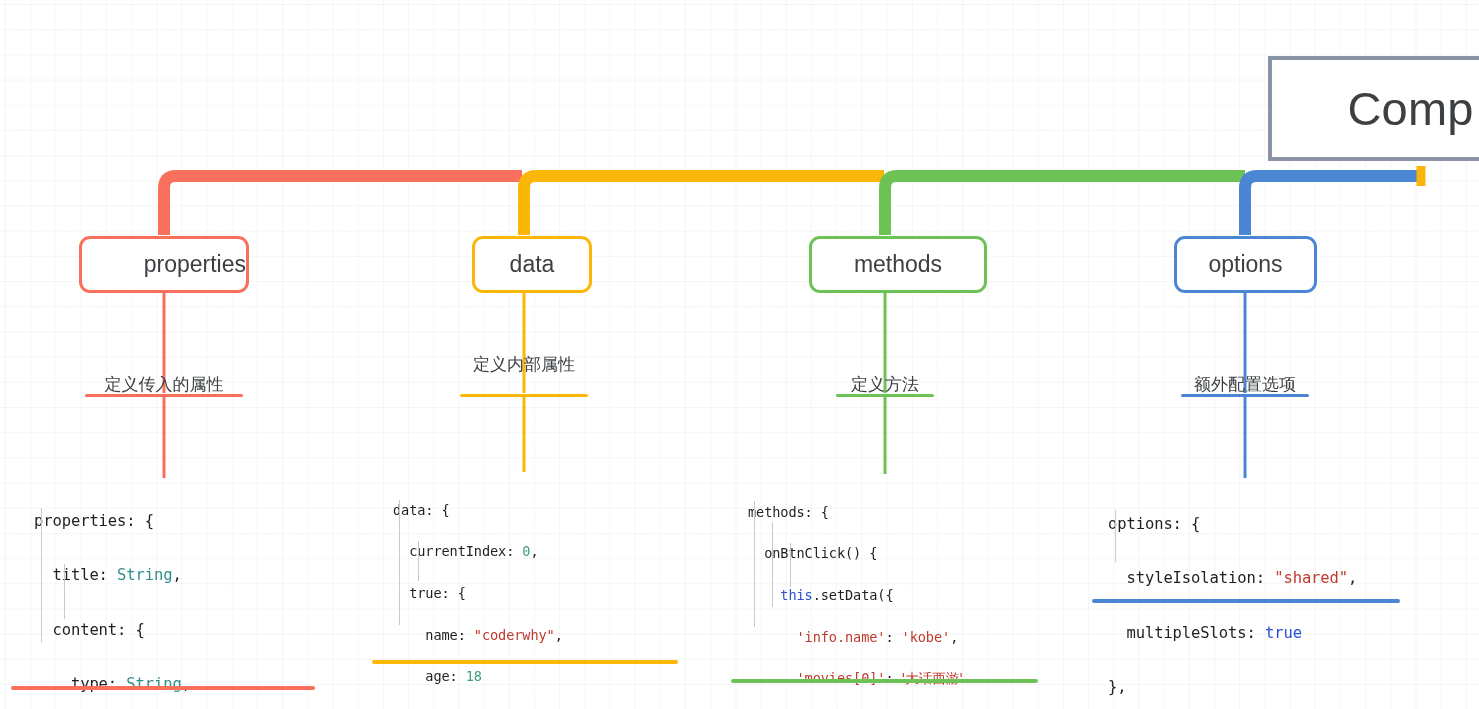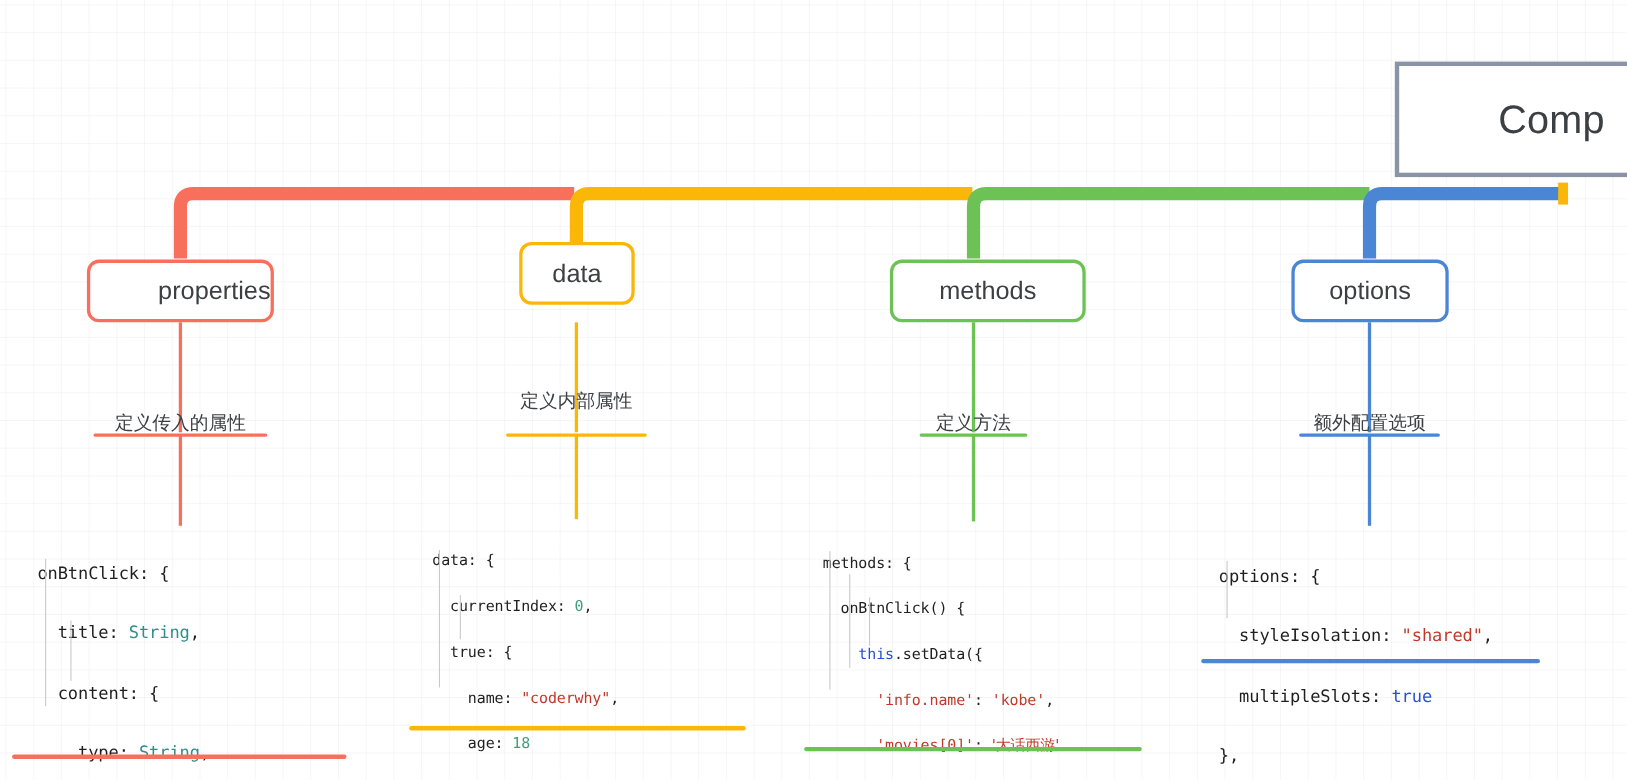--- a/index.html
+++ b/index.html
@@ -37,21 +37,21 @@
     width: 225px;
     height: 105px;
     border: 4px solid #8a94a6;
     background: #ffffff;
     box-sizing: border-box;
     display: flex;
     align-items: center;
     justify-content: center;
   }
   .root-node .root-label {
-    font-size: 36px;
+    font-size: 47px;
     color: #3c4043;
     white-space: nowrap;
     letter-spacing: 0.2px;
     padding-left: 60px;
   }
 
   
   .node {
     position: absolute;
     box-sizing: border-box;
@@ -149,21 +149,21 @@
   </svg>
 
   <div class="root-node">
     <span class="root-label">Comp</span>
   </div>
 
   <div class="node" style="left:79px; top:236px; width:170px; border-color:#f8705c;justify-content:flex-end;">
     <span class="node-label">properties</span>
   </div>
 
-  <div class="node" style="left:472px; top:220px; width:105px; border-color:#fbb707;">
+  <div class="node" style="left:472px; top:236px; width:120px; border-color:#fbb707;">
     <span class="node-label">data</span>
   </div>
 
   <div class="node" style="left:809px; top:236px; width:178px; border-color:#6cc254;">
     <span class="node-label">methods</span>
   </div>
 
   <div class="node" style="left:1174px; top:236px; width:143px; border-color:#4a86d4;">
     <span class="node-label">options</span>
   </div>
@@ -174,21 +174,21 @@
   <div class="caption" style="left:524px; top:353px;">定义内部属性</div>
   <div class="caption-rule" style="left:524px; top:394px; width:128px; background:#fbb707;"></div>
 
   <div class="caption" style="left:885px; top:373px;">定义方法</div>
   <div class="caption-rule" style="left:885px; top:394px; width:98px; background:#6cc254;"></div>
 
   <div class="caption" style="left:1245px; top:373px;">额外配置选项</div>
   <div class="caption-rule" style="left:1245px; top:394px; width:128px; background:#4a86d4;"></div>
 
   <div class="code" style="left:34px; top:481px;">
-<span>onBtnClick: {</span>
+<span>properties: {</span>
 <br><span>  title: </span><span class="type">String</span><span>,</span>
 <br><span>  content: {</span>
 <br><span>    type: </span><span class="type">String</span><span>,</span>
 <br>
 <br>
 <br>
   </div>
   <div class="guide" style="left:41px; top:508px; height:134px;"></div>
   <div class="guide" style="left:64px; top:564px; height:55px;"></div>
   <div class="code-rule" style="left:11px; top:686px; width:304px; background:#f8705c;"></div>

